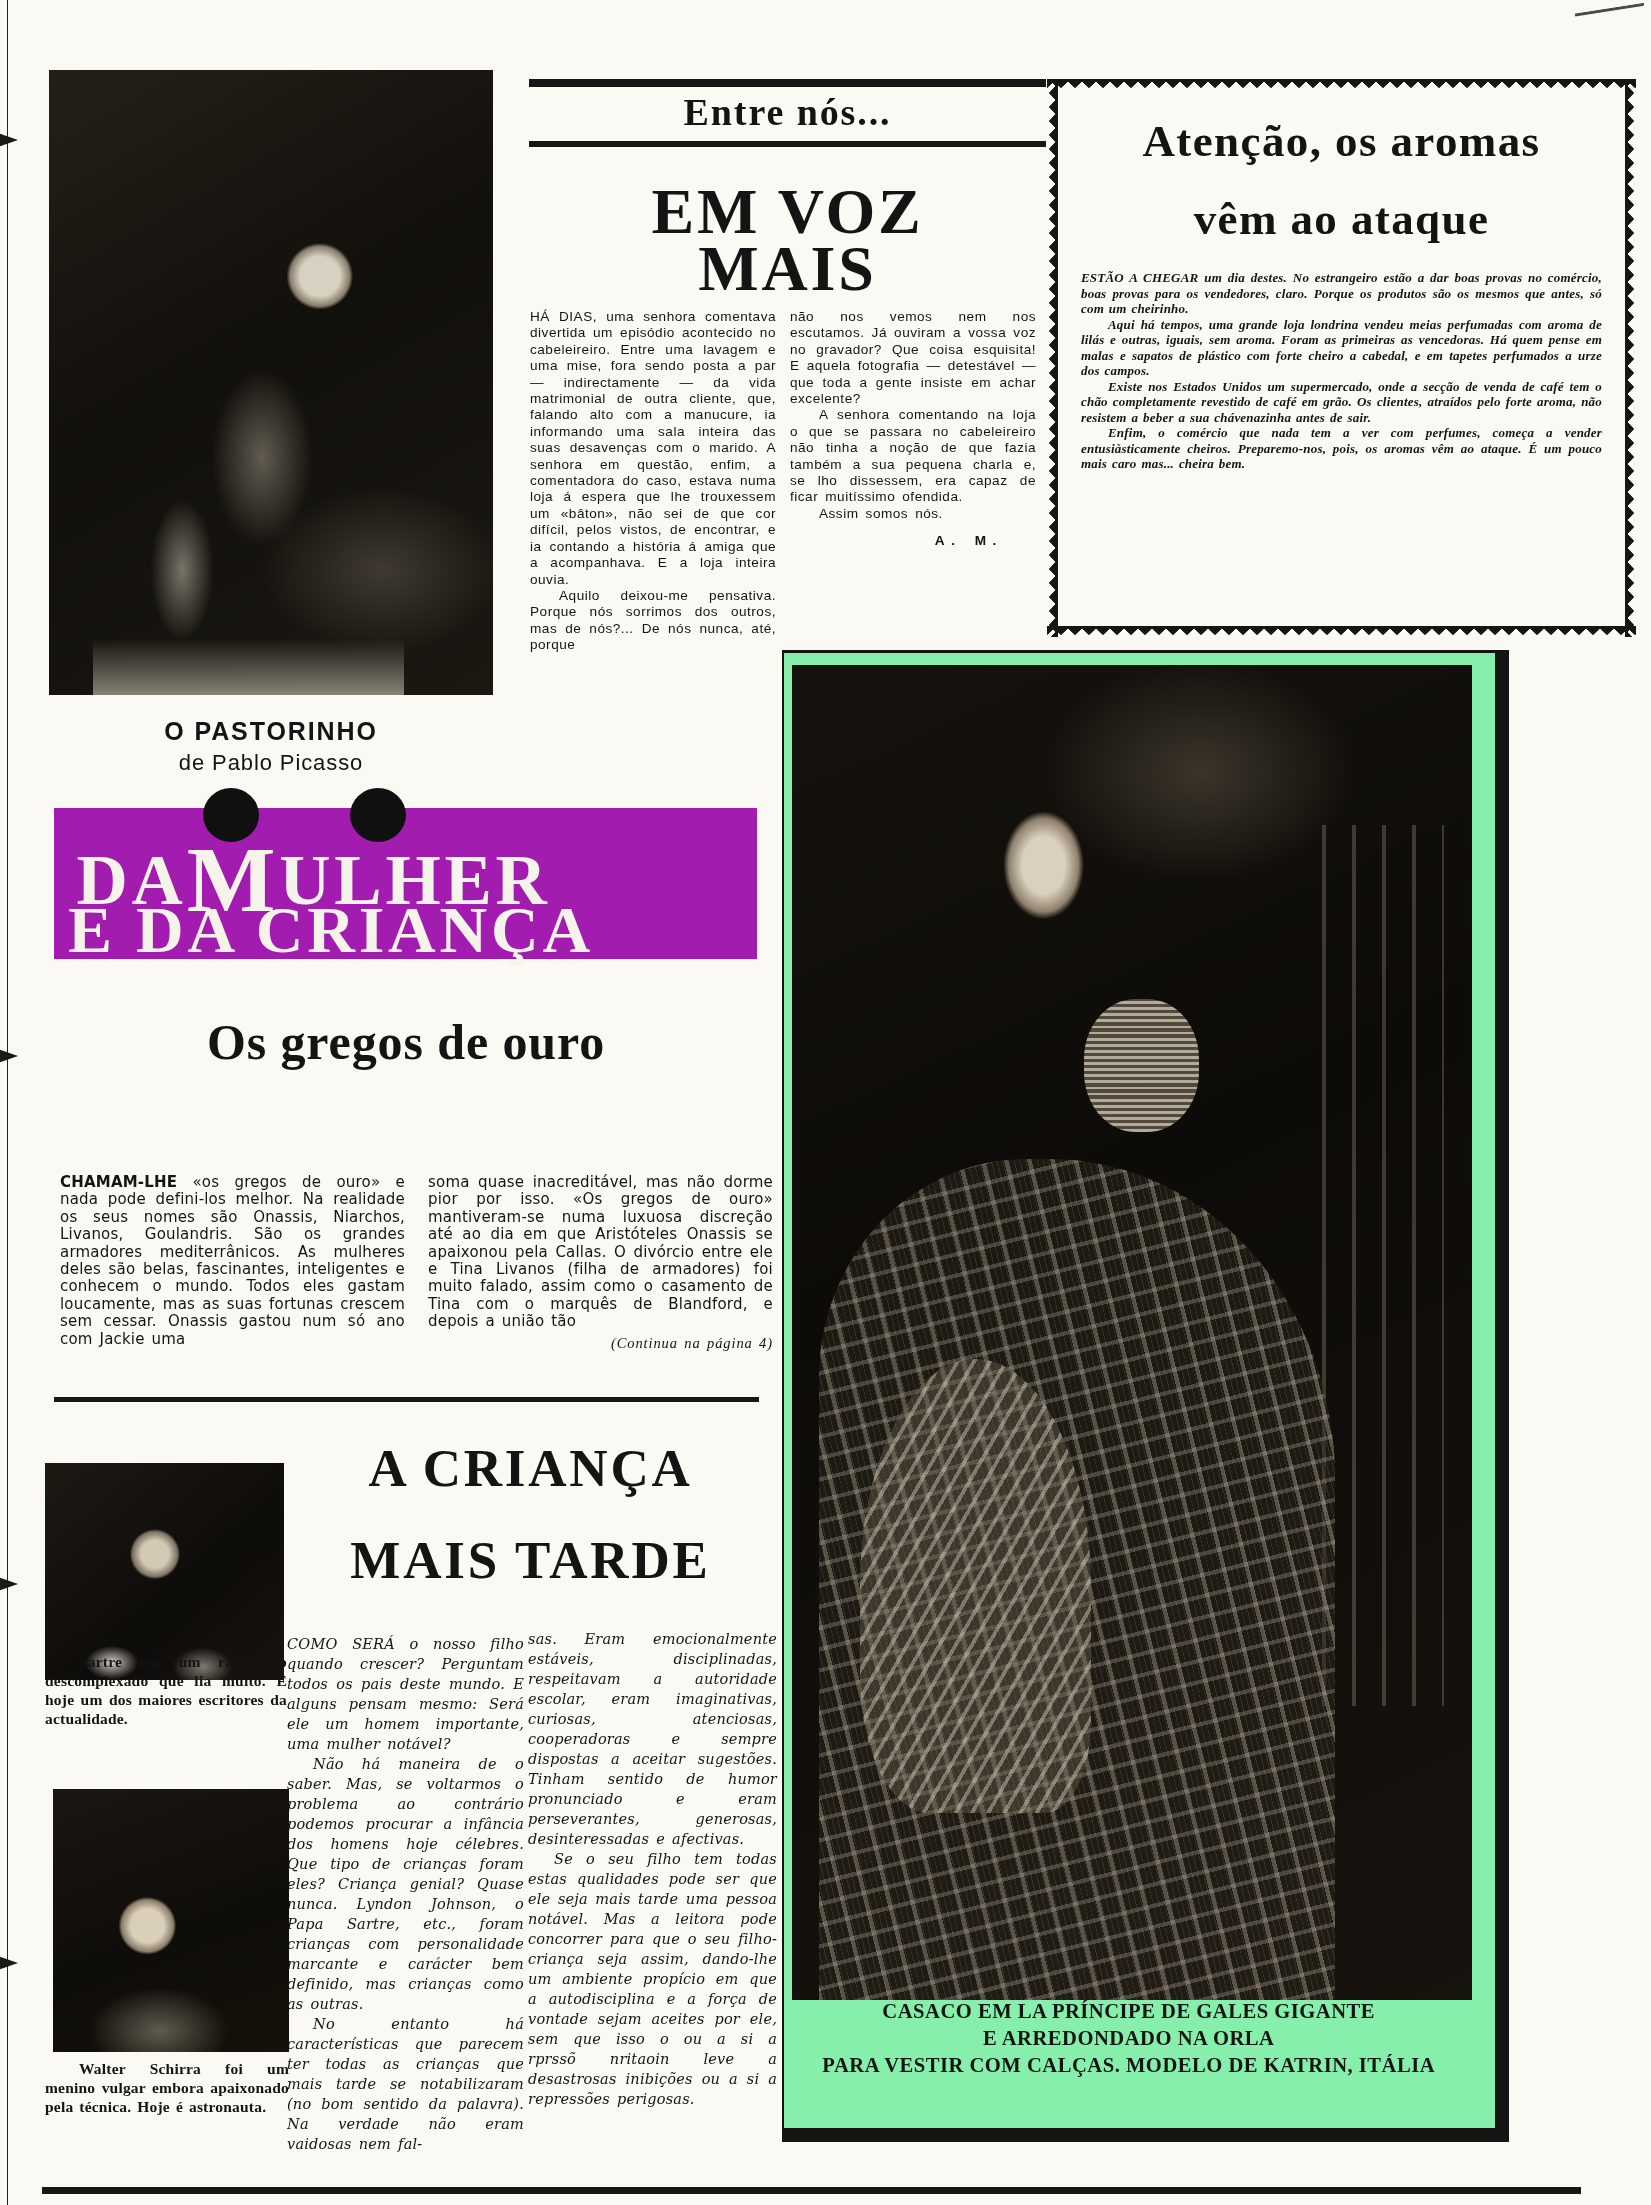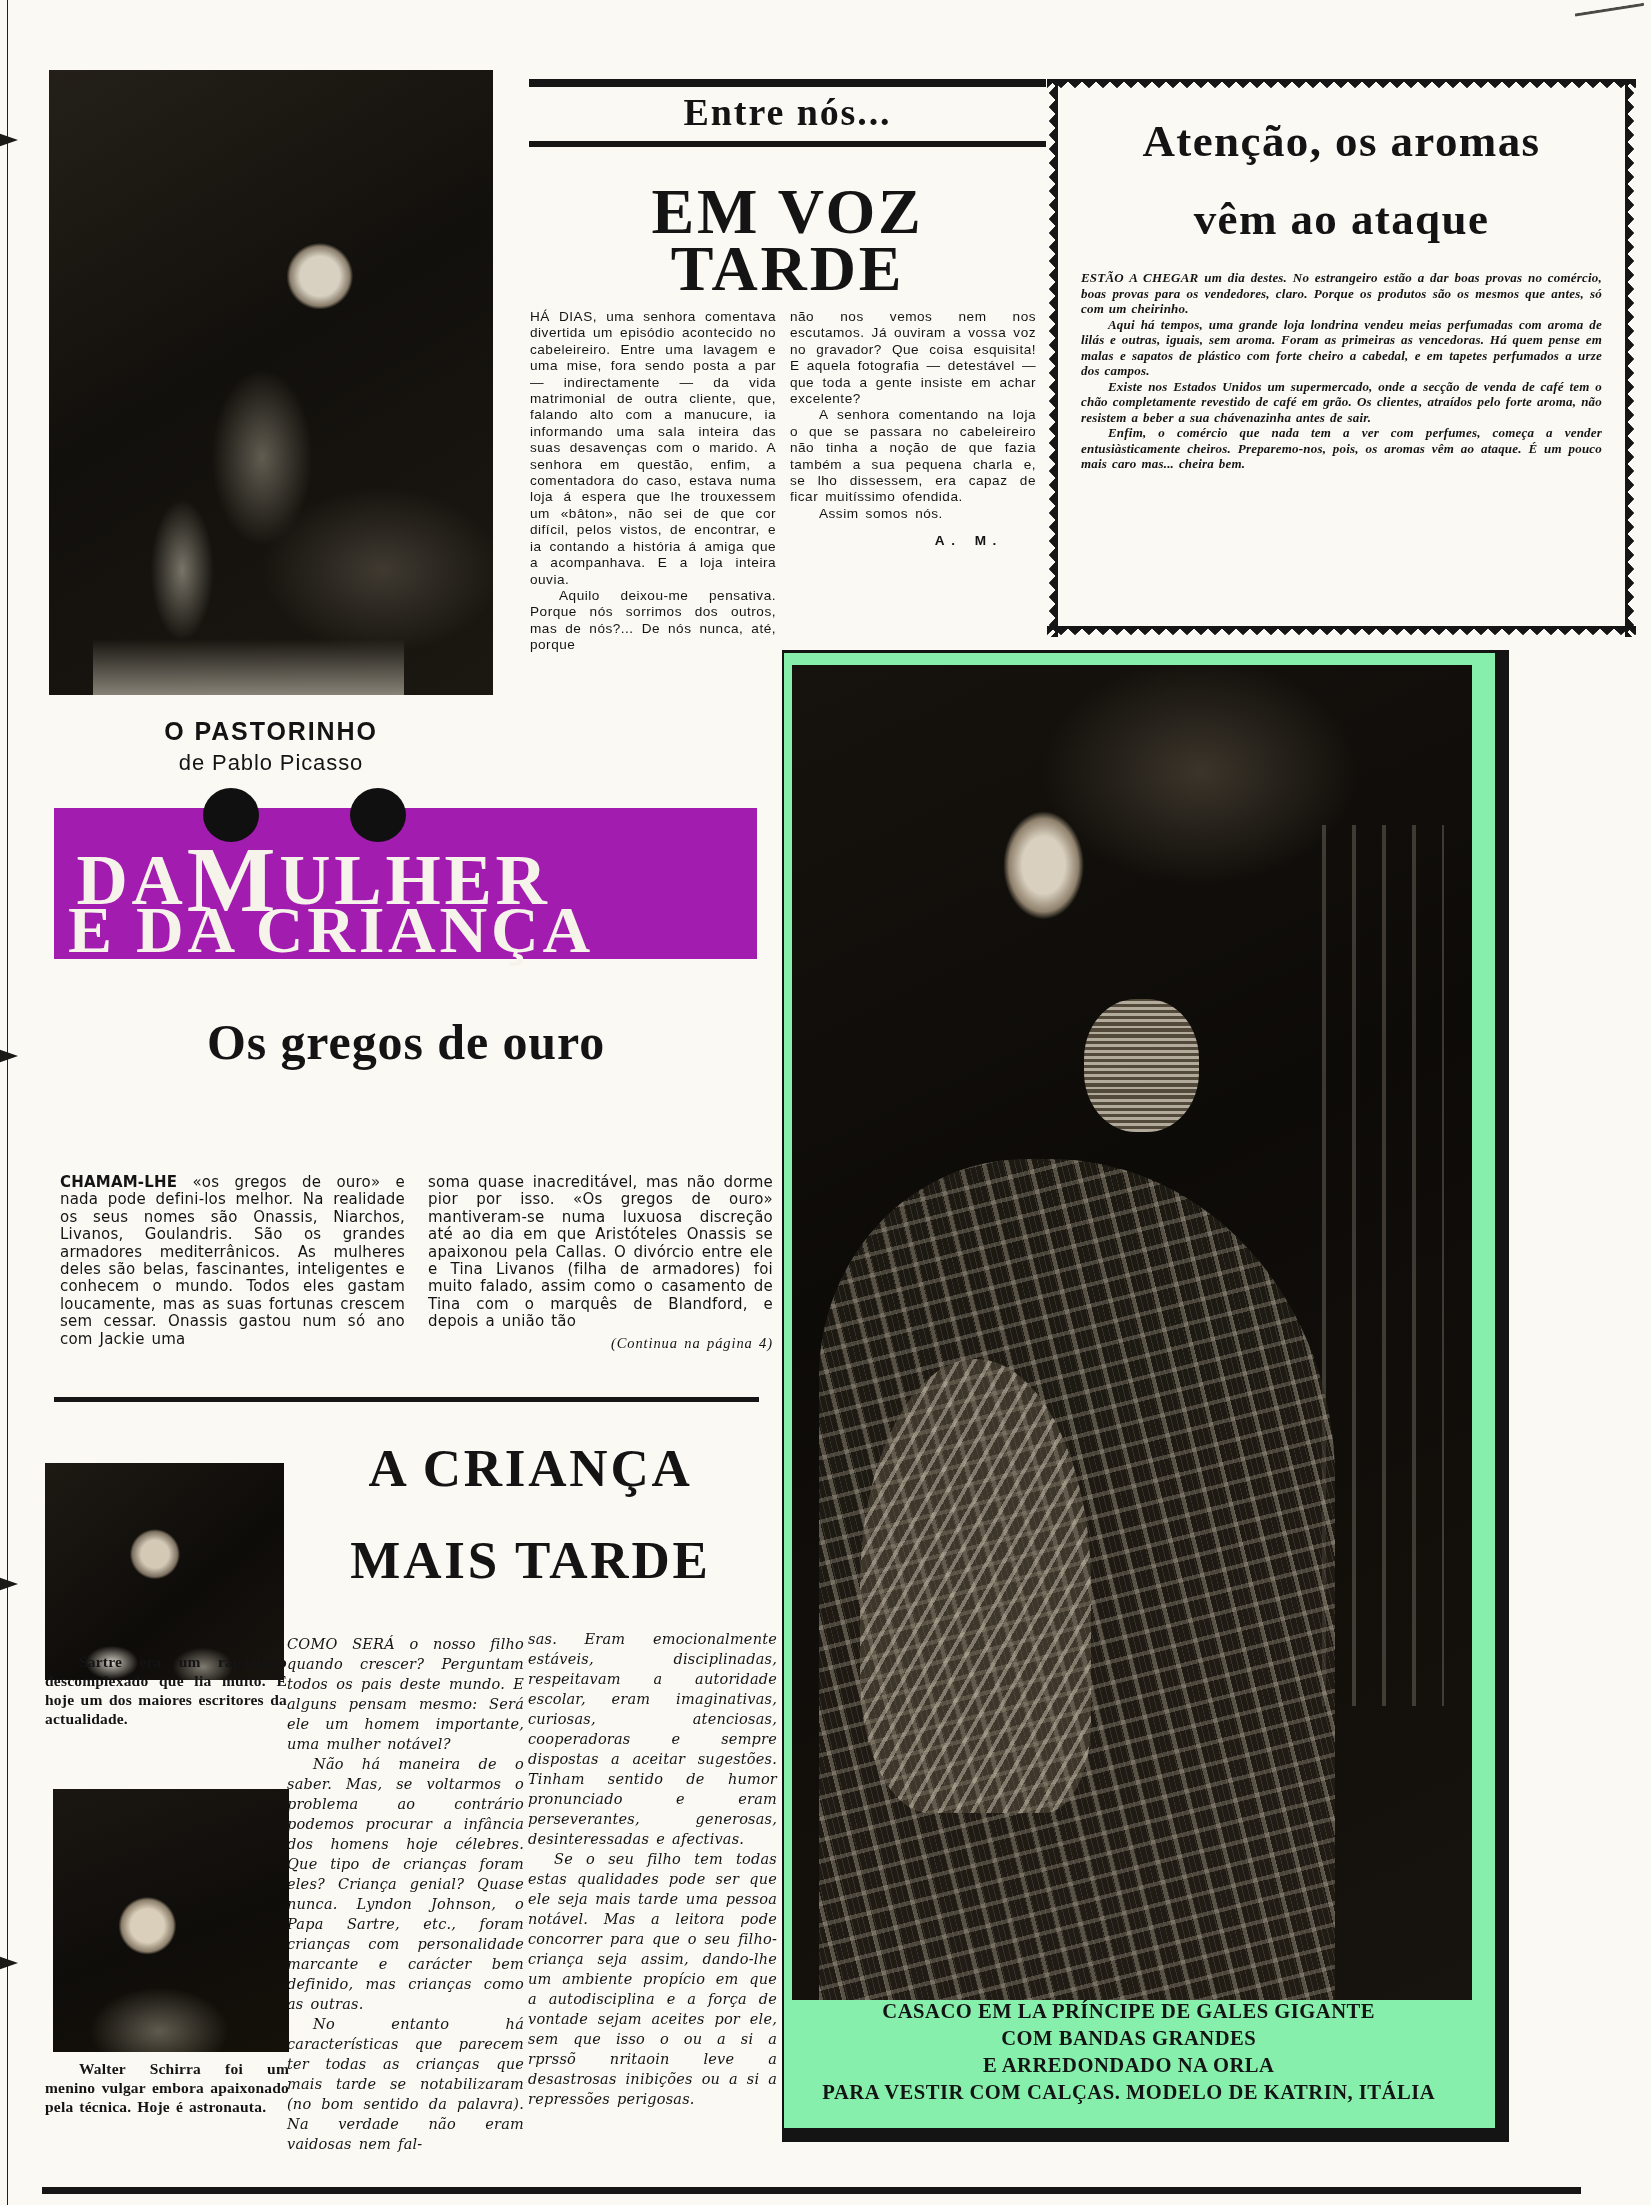--- a/index.html
+++ b/index.html
@@ -134,21 +134,21 @@
   <div class="picasso-foot"></div>
 </div>
 <div class="abs picasso-caption1" style="left:49px;top:717px;width:444px;">O PASTORINHO</div>
 <div class="abs picasso-caption2" style="left:49px;top:750px;width:444px;">de Pablo Picasso</div>
 
 <div class="rule" style="left:529px;top:79px;width:517px;height:7.5px;"></div>
 <div class="abs kicker" style="left:529px;top:90px;width:517px;">Entre nós...</div>
 <div class="rule" style="left:529px;top:141px;width:517px;height:5.6px;"></div>
 
 <div class="abs bigtitle" style="left:529px;top:179px;width:517px;font-size:64px;">EM VOZ</div>
-<div class="abs bigtitle" style="left:529px;top:236px;width:517px;font-size:64px;">TARDE</div>
+<div class="abs bigtitle" style="left:529px;top:236px;width:517px;font-size:64px;">MAIS</div>
 
 <div class="bodycol" style="left:530px;top:309px;width:246px;">
   <p>HÁ DIAS, uma senhora comentava divertida um episódio acontecido no cabeleireiro. Entre uma lavagem e uma mise, fora sendo posta a par — indirectamente — da vida matrimonial de outra cliente, que, falando alto com a manucure, ia informando uma sala inteira das suas desavenças com o marido. A senhora em questão, enfim, a comentadora do caso, estava numa loja á espera que lhe trouxessem um «bâton», não sei de que cor difícil, pelos vistos, de encontrar, e ia contando a história á amiga que a acompanhava. E a loja inteira ouvia.</p>
   <p class="ind">Aquilo deixou-me pensativa. Porque nós sorrimos dos outros, mas de nós?... De nós nunca, até, porque</p>
 </div>
 <div class="bodycol" style="left:790px;top:309px;width:246px;">
   <p>não nos vemos nem nos escutamos. Já ouviram a vossa voz no gravador? Que coisa esquisita! E aquela fotografia — detestável — que toda a gente insiste em achar excelente?</p>
   <p class="ind">A senhora comentando na loja o que se passara no cabeleireiro não tinha a noção de que fazia também a sua pequena charla e, se lho dissessem, era capaz de ficar muitíssimo ofendida.</p>
   <p class="ind">Assim somos nós.</p>
   <div class="signature">A. M.</div>
@@ -218,18 +218,17 @@
 <div class="fashion-frame">
   <div class="photo" style="left:7.5px;top:12.2px;width:680px;height:1335px;">
     <div class="fashion-bg"></div>
     <div class="fashion-streaks"></div>
     <div class="fashion-turtleneck"></div>
     <div class="fashion-coat"></div>
     <div class="fashion-arm"></div>
   </div>
   <div class="fashion-caption">
     <div>CASACO EM LA PRÍNCIPE DE GALES GIGANTE</div>
-    <div>COM BANDAS GRANDES</div>
     <div>E ARREDONDADO NA ORLA</div>
     <div>PARA VESTIR COM CALÇAS. MODELO DE KATRIN, ITÁLIA</div>
   </div>
 </div>
 
 
 </body></html>

